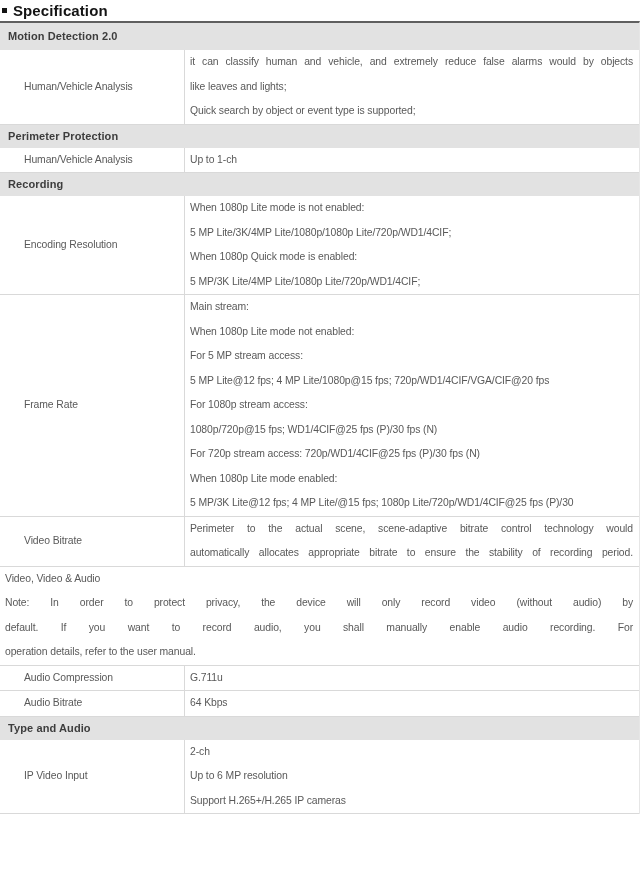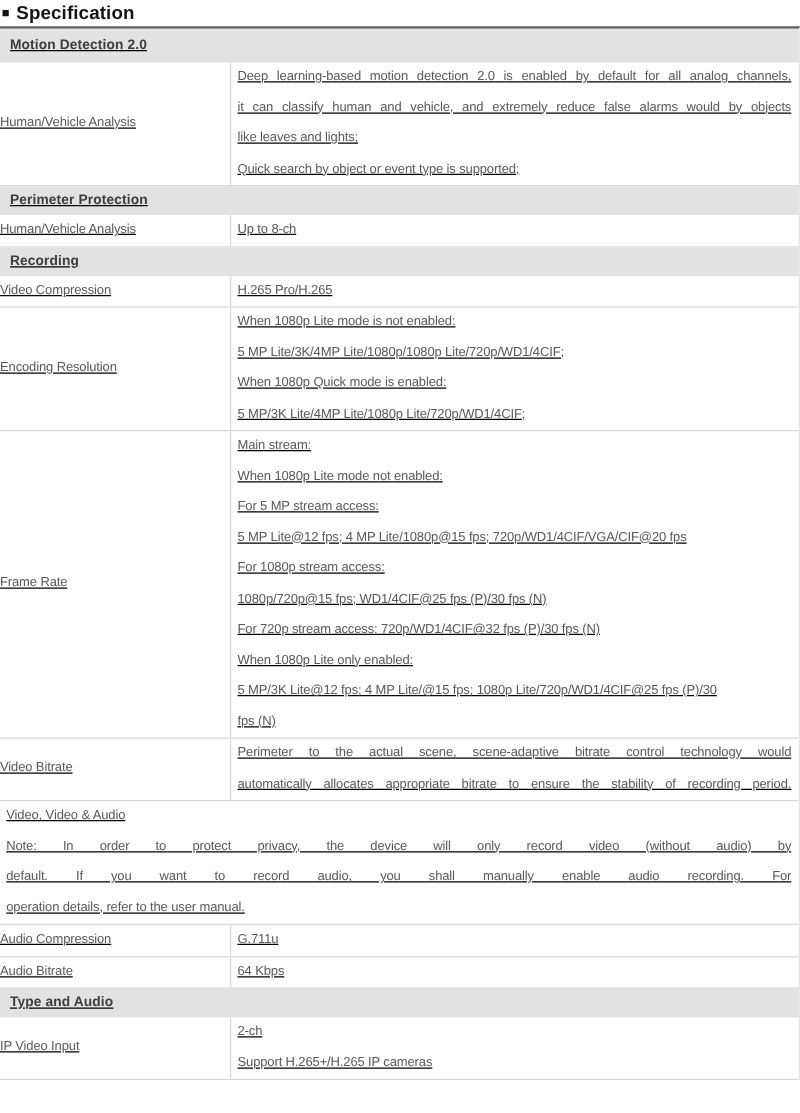--- a/index.html
+++ b/index.html
@@ -12,90 +12,82 @@
   }
   *{margin:0;padding:0;box-sizing:border-box;}
   html,body{width:640px;height:890px;overflow:hidden;background:#fff;
     font-family:"Liberation Sans",sans-serif;}
   .page{width:640px;height:890px;}
 
   .title-row{display:flex;align-items:center;height:21px;padding-left:2px;}
   .bullet{width:5px;height:5px;background:var(--title-text);display:inline-block;margin-right:6px;}
   .title-text{font-size:15px;font-weight:bold;color:var(--title-text);letter-spacing:0.1px;}
 
-  .spec-table{border-top:2px solid var(--top-border);border-right:1px solid #e6e6e6;text-decoration:underline;}
+  .spec-table{border-top:2px solid var(--top-border);border-right:1px solid #e6e6e6;}
 
   .sec-header{background:var(--hdr-bg);color:var(--hdr-text);font-weight:bold;
     font-size:11px;line-height:23px;padding-left:8px;letter-spacing:0.1px;}
   .sec-header.first{line-height:27px;}
 
   .spec-row{display:flex;border-bottom:1px solid var(--border);}
-  .cell-label{width:185px;flex:0 0 185px;padding-left:0;display:flex;align-items:center;
+  .cell-label{width:185px;flex:0 0 185px;padding-left:24px;display:flex;align-items:center;
     border-right:1px solid var(--border);color:var(--body-text);
     font-size:10.4px;letter-spacing:-0.1px;line-height:24.5px;}
   .cell-value{flex:1;padding:0 6px 0 5px;color:var(--body-text);
     font-size:10.4px;letter-spacing:-0.1px;}
   .vline{line-height:24.5px;min-height:24.5px;white-space:normal;}
   .vline.just{text-align:justify;text-align-last:justify;}
 </style>
 </head>
 <body>
 
 <div class="page">
   <div class="title-row">
     <span class="bullet"></span>
     <span class="title-text">Specification</span>
   </div>
   <div class="spec-table">
       <div class="sec-header first">Motion Detection 2.0</div>
       <div class="spec-row">
         <div class="cell-label">Human/Vehicle Analysis</div>
         <div class="cell-value">
-          <div class="vline just">Deep learning-based motion detection 2.0 is enabled by default for all analog channels,</div>
           <div class="vline just">it can classify human and vehicle, and extremely reduce false alarms would by objects</div>
           <div class="vline">like leaves and lights;</div>
           <div class="vline">Quick search by object or event type is supported;</div>
         </div>
       </div>
       <div class="sec-header">Perimeter Protection</div>
       <div class="spec-row">
         <div class="cell-label">Human/Vehicle Analysis</div>
         <div class="cell-value">
-          <div class="vline">Up to 8-ch</div>
+          <div class="vline">Up to 1-ch</div>
         </div>
       </div>
       <div class="sec-header">Recording</div>
-      <div class="spec-row">
-        <div class="cell-label">Video Compression</div>
-        <div class="cell-value">
-          <div class="vline">H.265 Pro/H.265</div>
-        </div>
-      </div>
       <div class="spec-row">
         <div class="cell-label">Encoding Resolution</div>
         <div class="cell-value">
           <div class="vline">When 1080p Lite mode is not enabled:</div>
           <div class="vline">5 MP Lite/3K/4MP Lite/1080p/1080p Lite/720p/WD1/4CIF;</div>
           <div class="vline">When 1080p Quick mode is enabled:</div>
           <div class="vline">5 MP/3K Lite/4MP Lite/1080p Lite/720p/WD1/4CIF;</div>
         </div>
       </div>
       <div class="spec-row">
         <div class="cell-label">Frame Rate</div>
         <div class="cell-value">
           <div class="vline">Main stream:</div>
           <div class="vline">When 1080p Lite mode not enabled:</div>
           <div class="vline">For 5 MP stream access:</div>
           <div class="vline">5 MP Lite@12 fps; 4 MP Lite/1080p@15 fps; 720p/WD1/4CIF/VGA/CIF@20 fps</div>
           <div class="vline">For 1080p stream access:</div>
           <div class="vline">1080p/720p@15 fps; WD1/4CIF@25 fps (P)/30 fps (N)</div>
-          <div class="vline">For 720p stream access: 720p/WD1/4CIF@32 fps (P)/30 fps (N)</div>
-          <div class="vline">When 1080p Lite only enabled:</div>
+          <div class="vline">For 720p stream access: 720p/WD1/4CIF@25 fps (P)/30 fps (N)</div>
+          <div class="vline">When 1080p Lite mode enabled:</div>
           <div class="vline">5 MP/3K Lite@12 fps; 4 MP Lite/@15 fps; 1080p Lite/720p/WD1/4CIF@25 fps (P)/30</div>
-          <div class="vline">fps (N)</div>
         </div>
       </div>
       <div class="spec-row">
         <div class="cell-label">Video Bitrate</div>
         <div class="cell-value">
           <div class="vline just">Perimeter to the actual scene, scene-adaptive bitrate control technology would</div>
           <div class="vline just">automatically allocates appropriate bitrate to ensure the stability of recording period.</div>
         </div>
       </div>
       <div class="spec-row">
@@ -116,17 +108,18 @@
         <div class="cell-label">Audio Bitrate</div>
         <div class="cell-value">
           <div class="vline">64 Kbps</div>
         </div>
       </div>
       <div class="sec-header">Type and Audio</div>
       <div class="spec-row">
         <div class="cell-label">IP Video Input</div>
         <div class="cell-value">
           <div class="vline">2-ch</div>
+          <div class="vline">Up to 6 MP resolution</div>
           <div class="vline">Support H.265+/H.265 IP cameras</div>
         </div>
       </div>
     </div>
 </div>
 
 </body></html>

